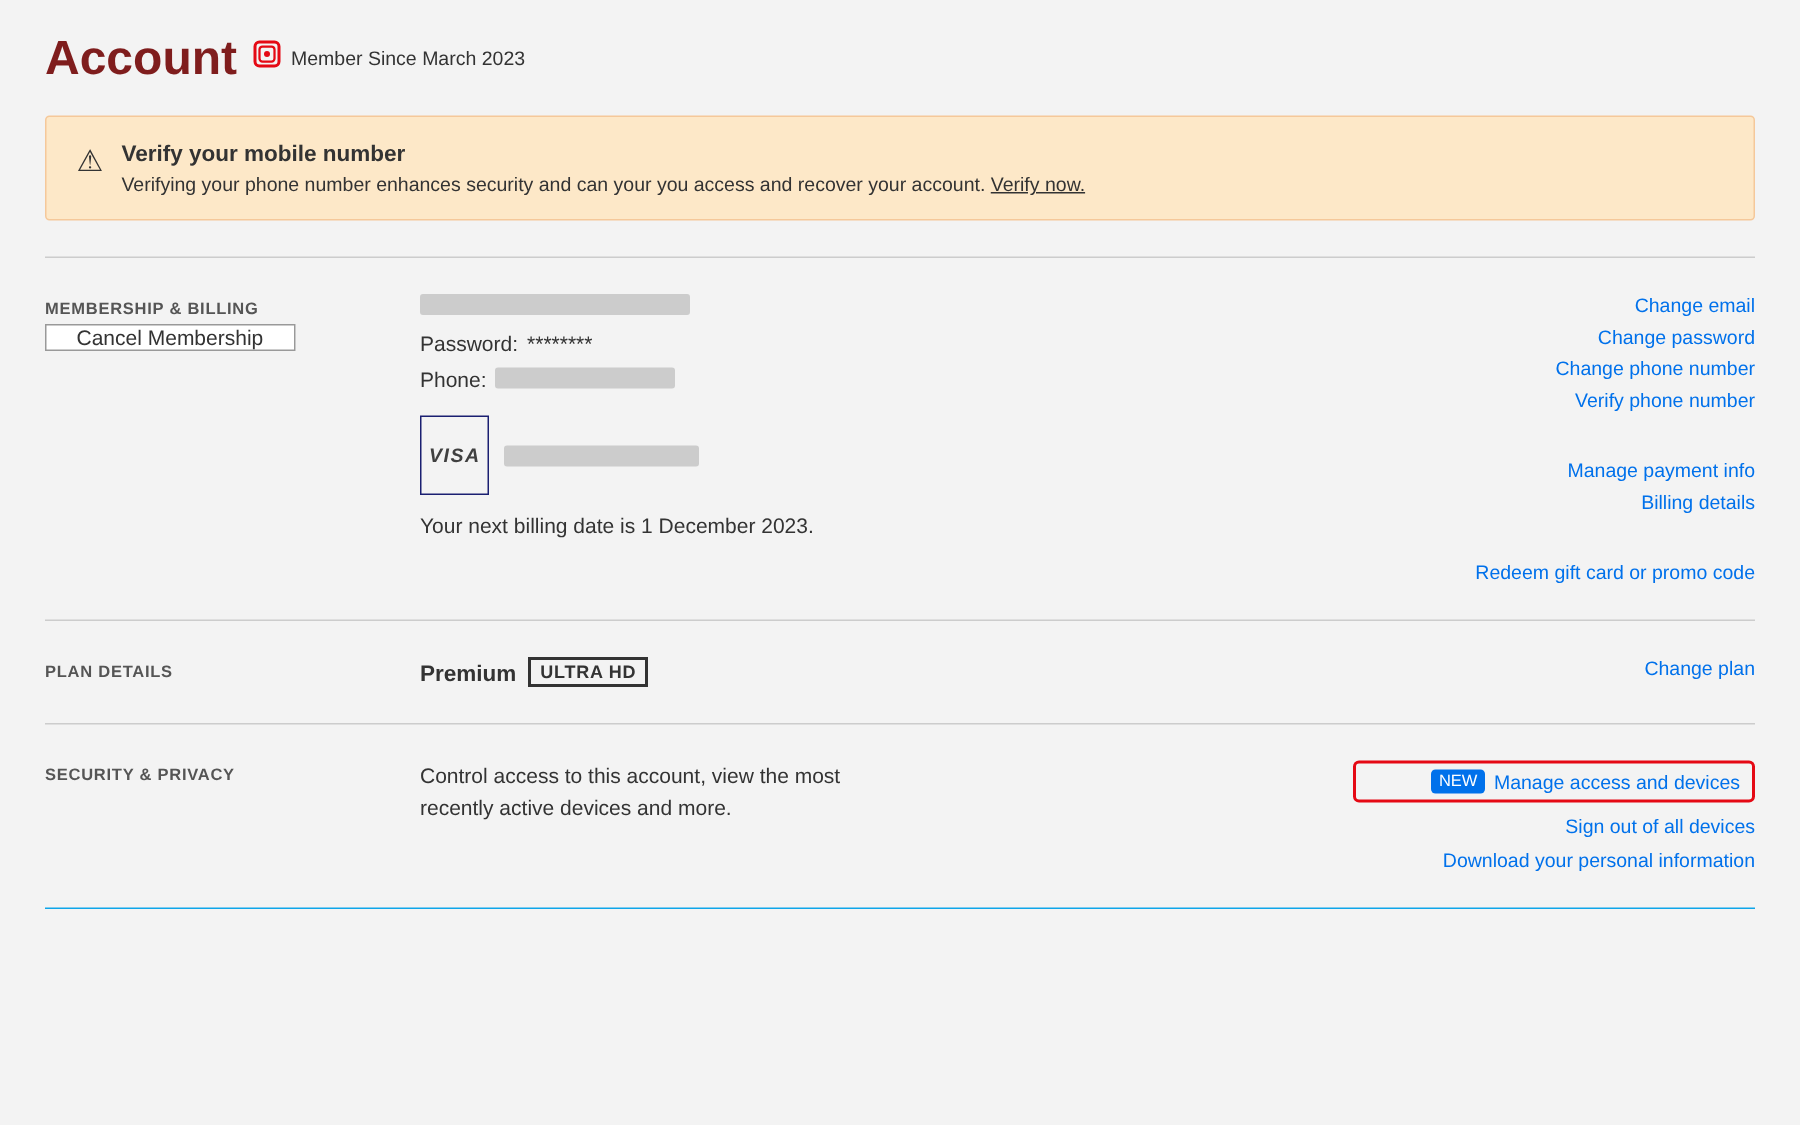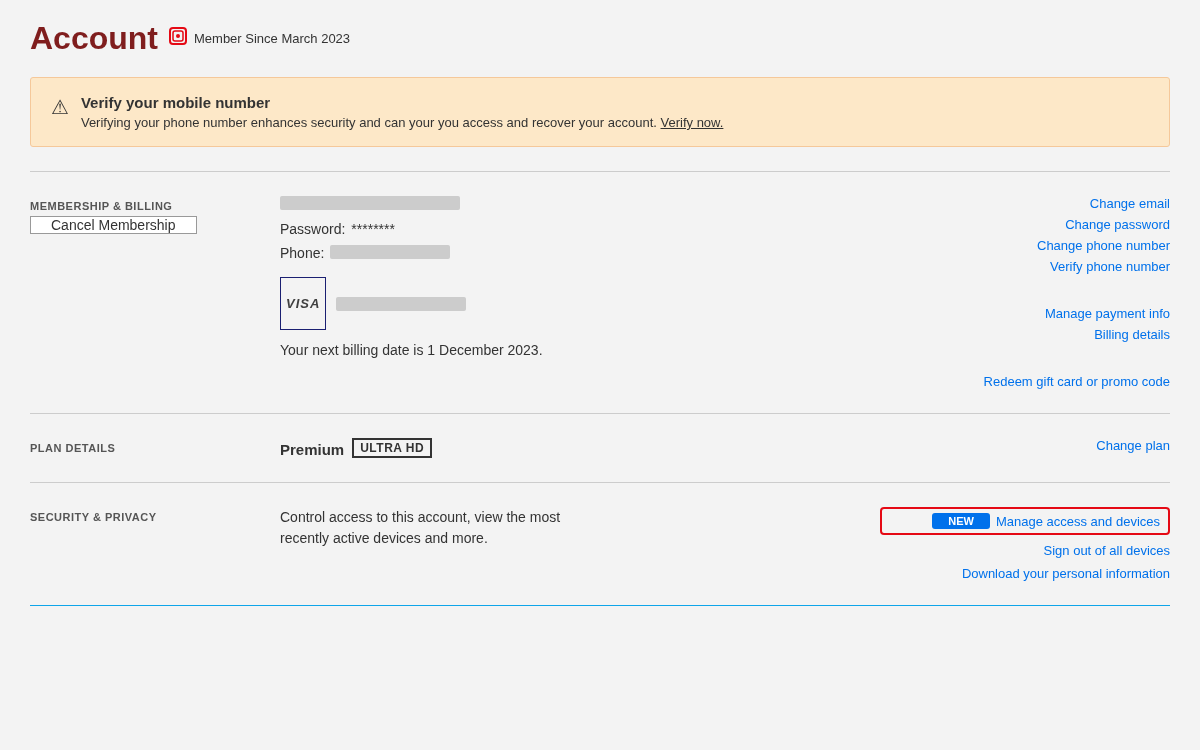--- a/index.html
+++ b/index.html
@@ -206,22 +206,22 @@
       align-items: center;
       gap: 6px;
       border: 2px solid #e50914;
       border-radius: 4px;
       padding: 4px 8px;
     }
     .new-badge {
       background: #0071eb;
       color: #fff;
       font-size: 11px;
-      font-weight: bold;
-      padding: 2px 16px;
+      font-weight: normal;
+      padding: 2px 5px;
       border-radius: 3px;
       margin-left: 42px;
     }
     .manage-devices-link {
       color: #0071eb;
       text-decoration: none;
       font-size: 13px;
       cursor: pointer;
       white-space: nowrap;
     }

